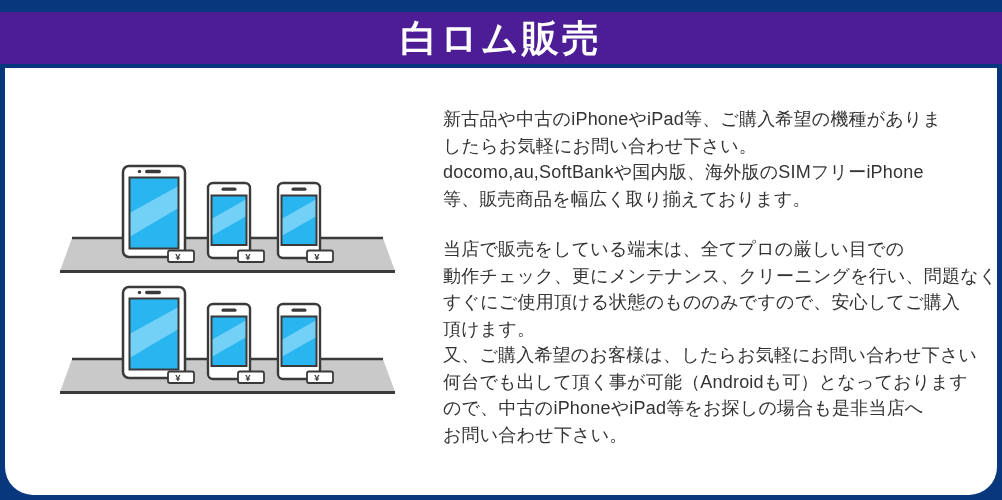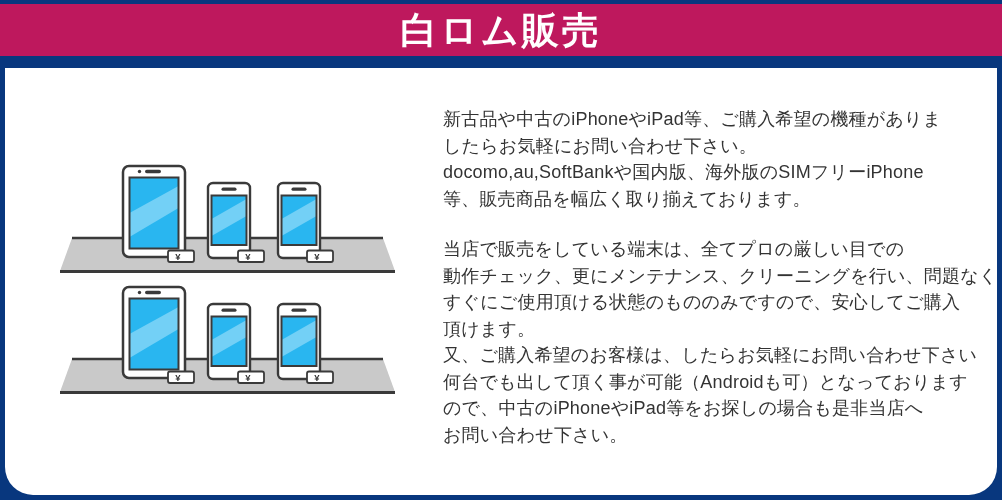--- a/index.html
+++ b/index.html
@@ -9,24 +9,24 @@
   body {
     width: 1002px;
     height: 500px;
     position: relative;
     overflow: hidden;
     background: #08377e;
     font-family: "Liberation Sans", "DejaVu Sans", sans-serif;
   }
   .header {
     position: absolute;
-    left: 0; top: 4px;
+    left: 0; top: 12px;
     width: 1002px;
     height: 52px;
-    background: #be185d;
+    background: #4c1d95;
     display: flex;
     align-items: center;
     justify-content: center;
   }
   .header-title {
     color: #ffffff;
     font-size: 37px;
     font-weight: 700;
     letter-spacing: 3px;
     line-height: 1;

